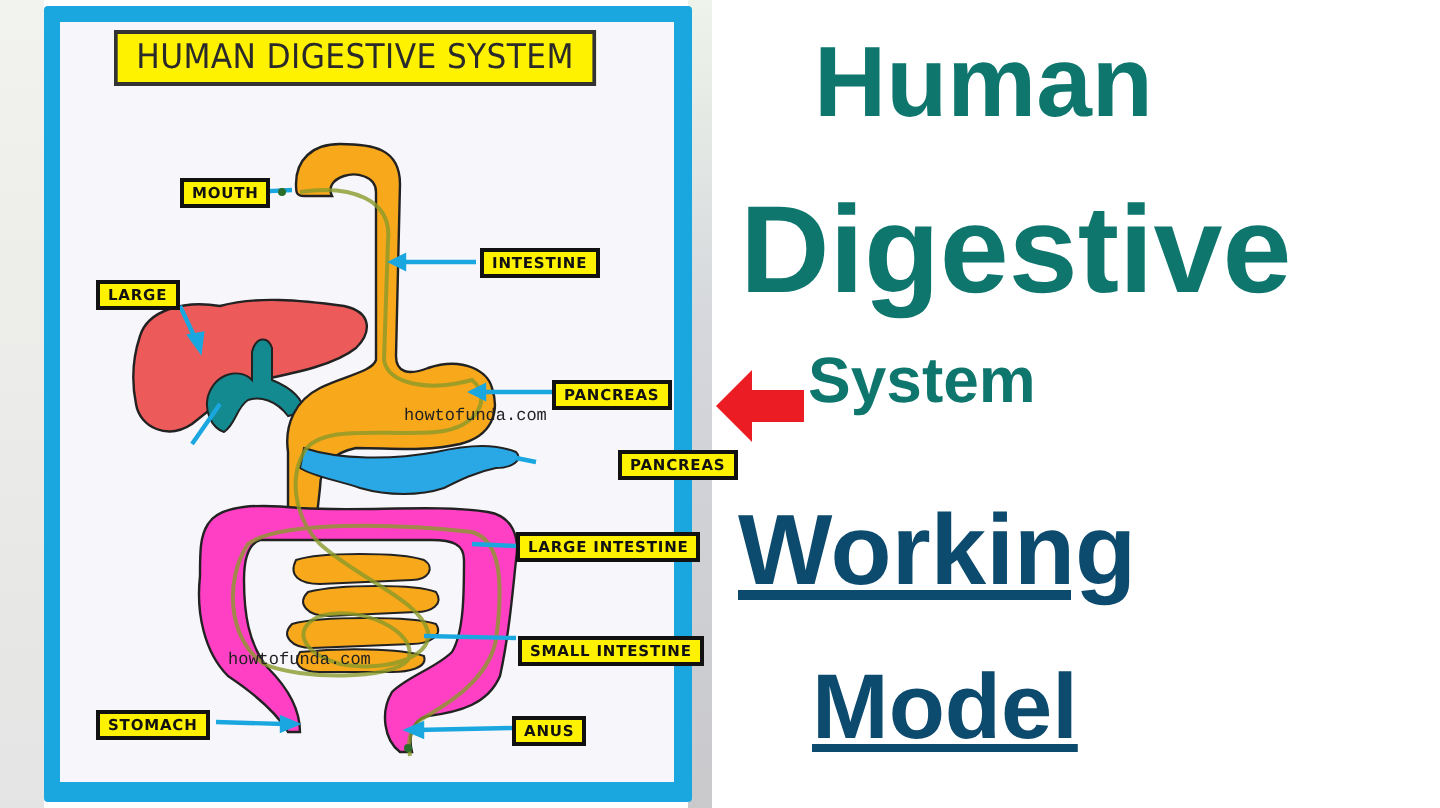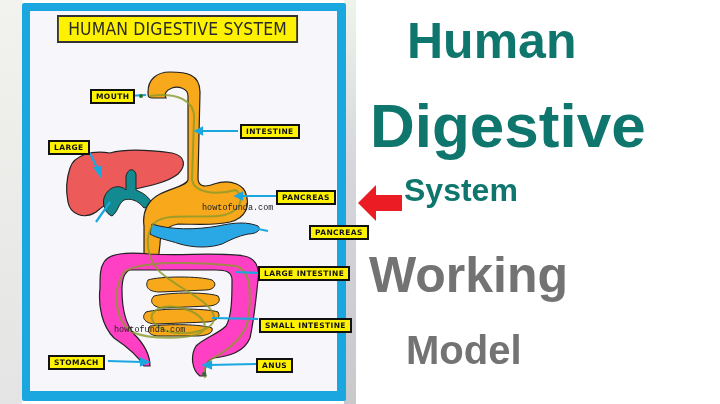--- a/index.html
+++ b/index.html
@@ -68,21 +68,21 @@
 
     
     .heading-line {
       position: absolute;
       font-family: "Liberation Sans", sans-serif;
       font-weight: bold;
       white-space: nowrap;
       line-height: 1;
     }
     .red { color: #0f766e; }
-    .blue { color: #737373; }
+    .blue { color: #0c4a6e; text-decoration: underline; }
   </style>
 </head>
 <body>
 
 <div class="stage">
   <div class="backdrop-left"></div>
   <div class="backdrop-right"></div>
 
   <div class="poster">
     <div class="poster-inner"></div>
@@ -145,14 +145,14 @@
   <div class="watermark" style="left:202px; top:203px;">howtofunda.com</div>
   <div class="watermark" style="left:114px; top:325px;">howtofunda.com</div>
 
   <div class="heading-line red" style="left:407px; top:16px; font-size:50px;">Human</div>
   <div class="heading-line red" style="left:370px; top:95px; font-size:62px;">Digestive</div>
   <svg style="position:absolute; left:358px; top:183px; width:44px; height:40px;" viewBox="0 0 44 40">
     <polygon points="0,20 18,2 18,12 44,12 44,28 18,28 18,38" fill="#ec1c24"></polygon>
   </svg>
   <div class="heading-line red" style="left:404px; top:174px; font-size:32px;">System</div>
   <div class="heading-line blue" style="left:369px; top:250px; font-size:50px;">Working</div>
-  <div class="heading-line blue" style="left:406px; top:330px; font-size:40px;">Model</div>
+  <div class="heading-line blue" style="left:406px; top:330px; font-size:46px;">Model</div>
 </div>
 
 </body></html>

